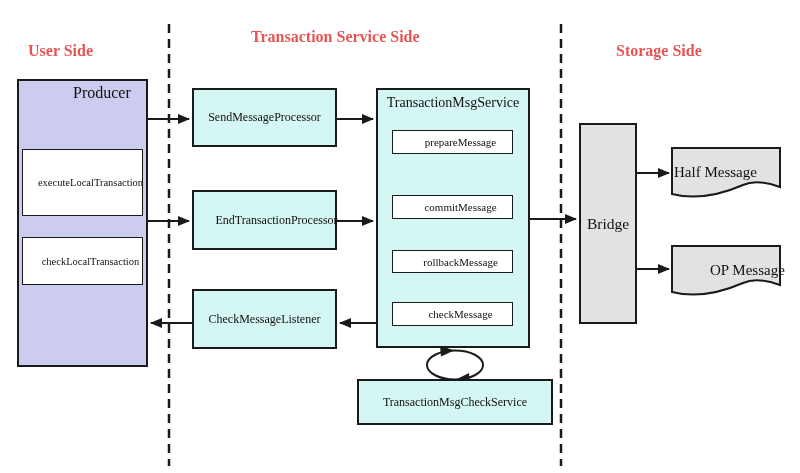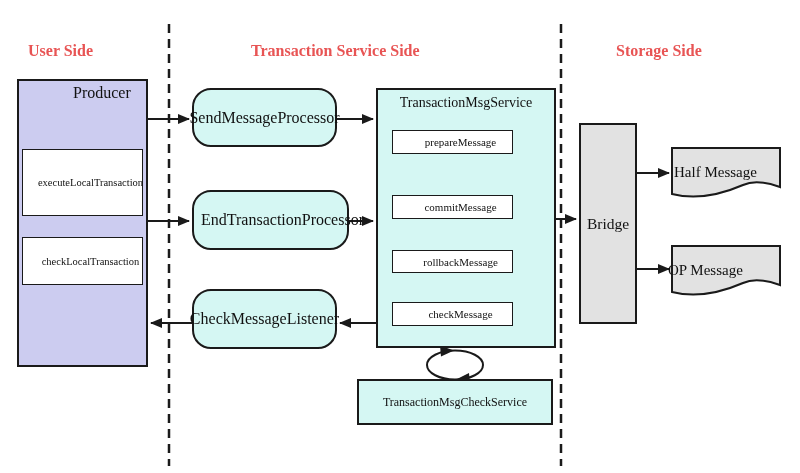--- a/index.html
+++ b/index.html
@@ -32,21 +32,21 @@
   .node{position:absolute;box-sizing:border-box;border:2px solid var(--node-border);}
   .producer{background:var(--producer-fill);}
   .producer-label{position:absolute;left:6px;top:3px;font-size:16px;margin-left:48px;}
   .whitebox{
     position:absolute;box-sizing:border-box;border:1.5px solid var(--node-border);
     background:var(--inner-fill);display:flex;align-items:center;justify-content:center;
     font-size:10.5px;text-align:center;padding-left:16px;
   }
   .proc{
     background:var(--service-fill);display:flex;align-items:center;justify-content:center;
-    font-size:16px;text-align:center;border-radius:19px;
+    font-size:12px;text-align:center;
   }
   .svc{background:var(--service-fill);}
   .svc-title{position:absolute;left:0;right:0;top:5px;text-align:center;font-size:14px;}
   .svc .whitebox{font-size:11px;}
   .chk{
     background:var(--service-fill);display:flex;align-items:center;justify-content:center;
     font-size:12px;text-align:center;
   }
   .bridge{
     background:var(--storage-fill);display:flex;align-items:center;justify-content:center;
@@ -83,41 +83,41 @@
 
     <ellipse class="loop-ellipse" cx="455" cy="365" rx="28" ry="14.5"></ellipse>
     <polygon class="arrowhead" points="440,345.5 454,350.5 441,356.5"></polygon>
     <polygon class="arrowhead" points="470,384 456,379.5 469,373"></polygon>
 
     <path class="doc-shape" d="M672,148 H780 V187 C766,182 754,180 743,185 C720,195 696,200 672,194 Z"></path>
     <path class="doc-shape" d="M672,246 H780 V285 C766,280 754,278 743,283 C720,293 696,298 672,292 Z"></path>
   </svg>
 
   <div class="hdr" style="left:28px;top:42px;width:120px;">User Side</div>
-  <div class="hdr" style="left:251px;top:42px;width:200px;font-family:Liberation Serif, serif;">Transaction Service Side</div>
+  <div class="hdr" style="left:251px;top:28px;width:200px;font-family:Liberation Serif, serif;">Transaction Service Side</div>
   <div class="hdr" style="left:616px;top:42px;width:120px;">Storage Side</div>
 
   <div class="node producer" style="left:17px;top:79px;width:131px;height:288px;">
     <div class="producer-label">Producer</div>
   </div>
   <div class="whitebox" style="left:22px;top:149px;width:121px;height:67px;">executeLocalTransaction</div>
   <div class="whitebox" style="left:22px;top:237px;width:121px;height:48px;">checkLocalTransaction</div>
 
   <div class="node proc" style="left:192px;top:88px;width:145px;height:59px;">SendMessageProcessor</div>
-  <div class="node proc" style="left:192px;top:190px;width:157px;height:60px;padding-left:24px;">EndTransactionProcessor</div>
+  <div class="node proc" style="left:192px;top:190px;width:145px;height:60px;padding-left:24px;">EndTransactionProcessor</div>
   <div class="node proc" style="left:192px;top:289px;width:145px;height:60px;">CheckMessageListener</div>
 
-  <div class="node svc" style="left:376px;top:88px;width:180px;height:260px;">
+  <div class="node svc" style="left:376px;top:88px;width:154px;height:260px;">
     <div class="svc-title">TransactionMsgService</div>
     <div class="whitebox" style="left:14px;top:40px;width:121px;height:24px;">prepareMessage</div>
     <div class="whitebox" style="left:14px;top:105px;width:121px;height:24px;">commitMessage</div>
     <div class="whitebox" style="left:14px;top:160px;width:121px;height:23px;">rollbackMessage</div>
     <div class="whitebox" style="left:14px;top:212px;width:121px;height:24px;">checkMessage</div>
   </div>
 
   <div class="node chk" style="left:357px;top:379px;width:196px;height:46px;">TransactionMsgCheckService</div>
 
   <div class="node bridge" style="left:579px;top:123px;width:58px;height:201px;">Bridge</div>
 
   <div class="doc-label" style="left:674px;top:164px;width:104px;">Half Message</div>
-  <div class="doc-label" style="left:668px;top:262px;width:84px;">OP Message</div>
+  <div class="doc-label" style="left:710px;top:262px;width:84px;">OP Message</div>
 
 </div>
 
 </body></html>

